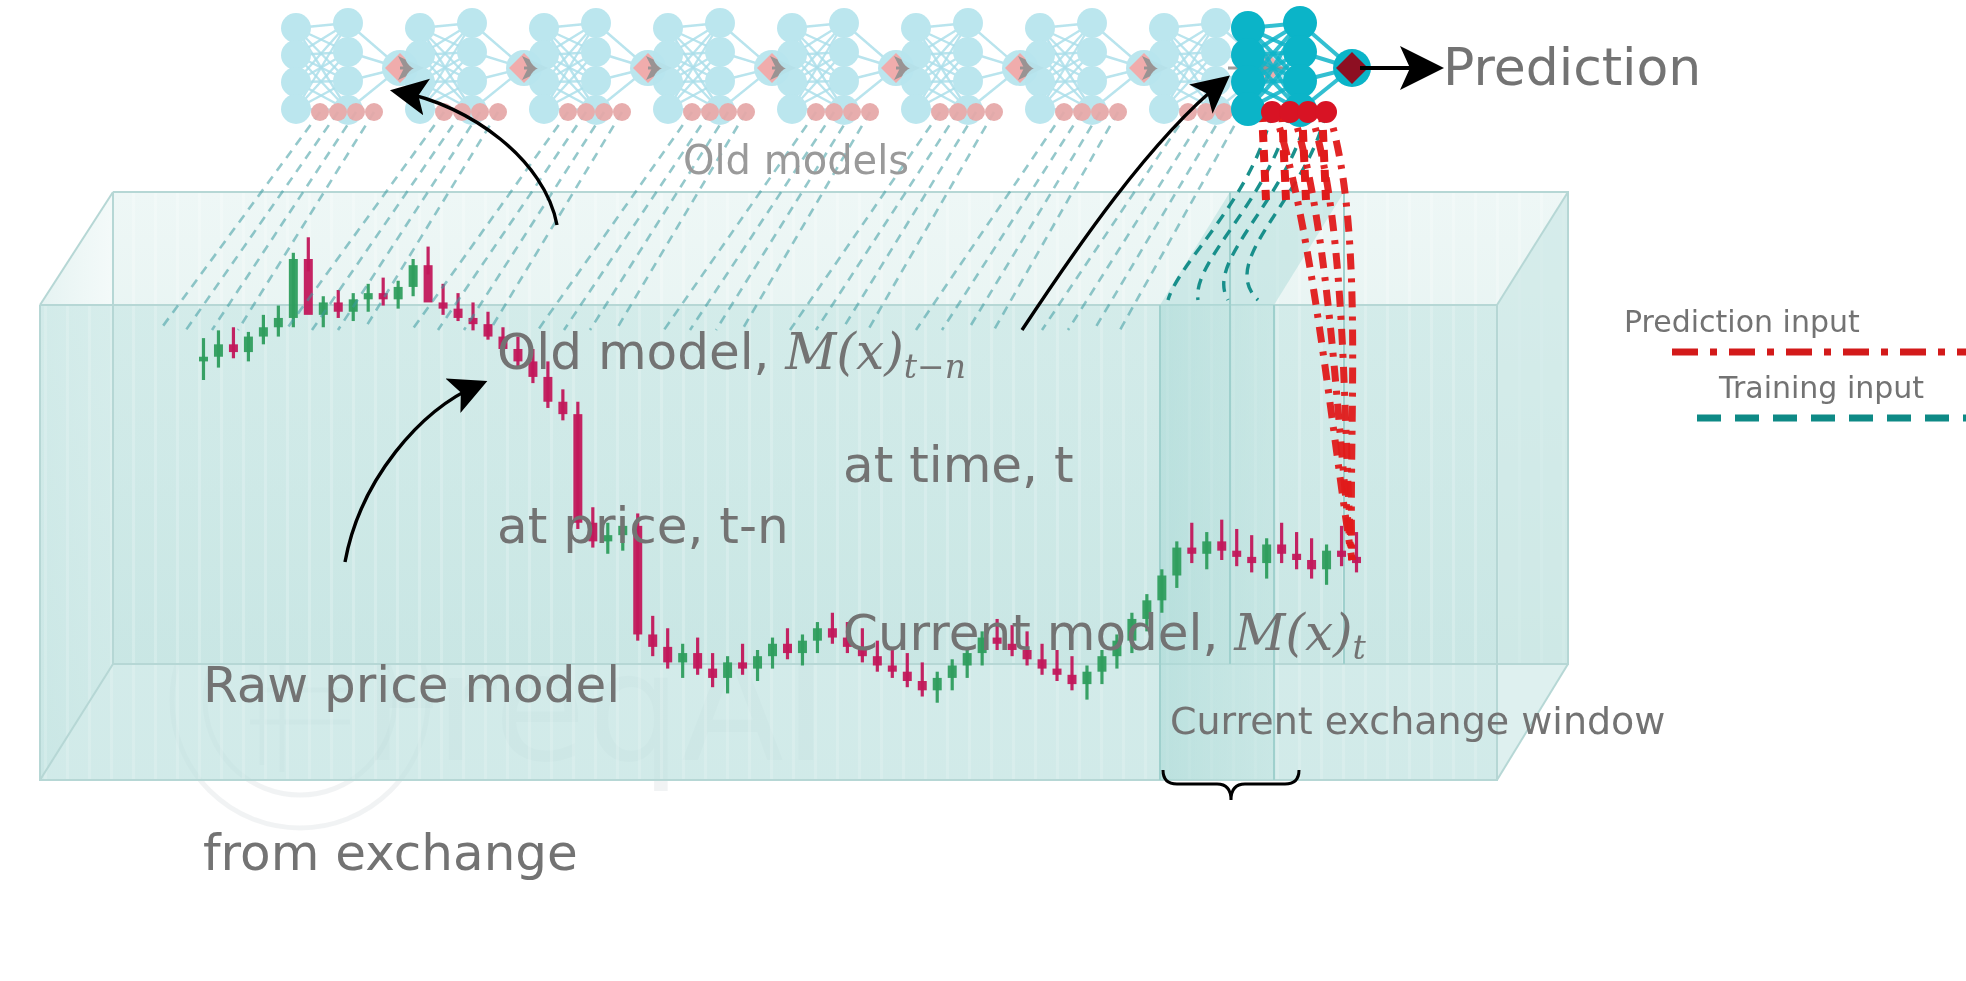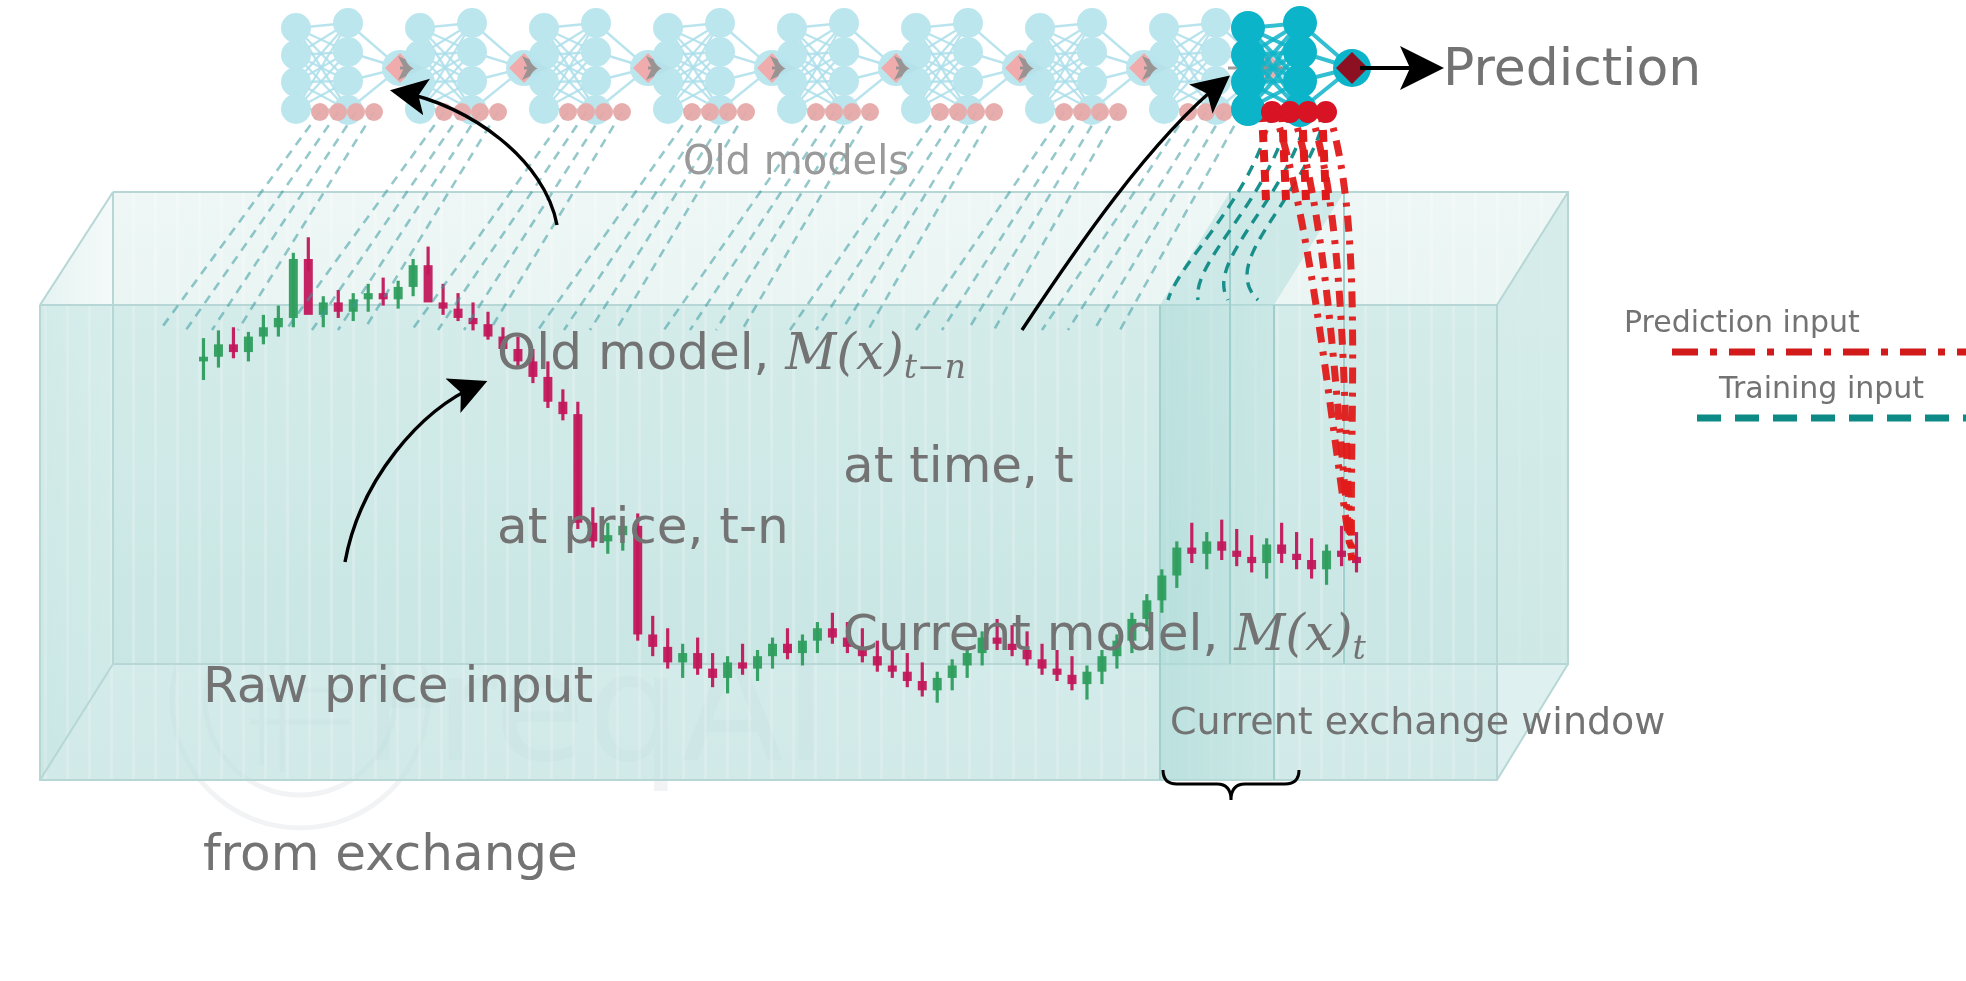--- a/index.html
+++ b/index.html
@@ -838,21 +838,21 @@
     <div><span>Old model, </span><span class="mi">M</span><span class="mi">(x)</span><span class="sub">t−n</span></div>
     <div>at price, t-n</div>
   </div>
 
   <div class="txt annot" style="left:843px;top:325px;">
     <div>at time, t</div>
     <div><span>Current model, </span><span class="mi">M</span><span class="mi">(x)</span><span class="sub">t</span></div>
   </div>
 
   <div class="txt annot" style="left:203px;top:545px;">
-    <div>Raw price input</div>
+    <div>Raw price model</div>
     <div>from exchange</div>
   </div>
 
   <div class="txt legend-txt" style="left:1616px;top:305px;margin-left:8px;">Prediction input</div>
 
   <div class="txt legend-txt" style="left:1697px;top:371px;margin-left:22px;">Training input</div>
 
   <div class="txt ctw" style="left:1170px;top:700px;">Current exchange window</div>
 
 </div>

